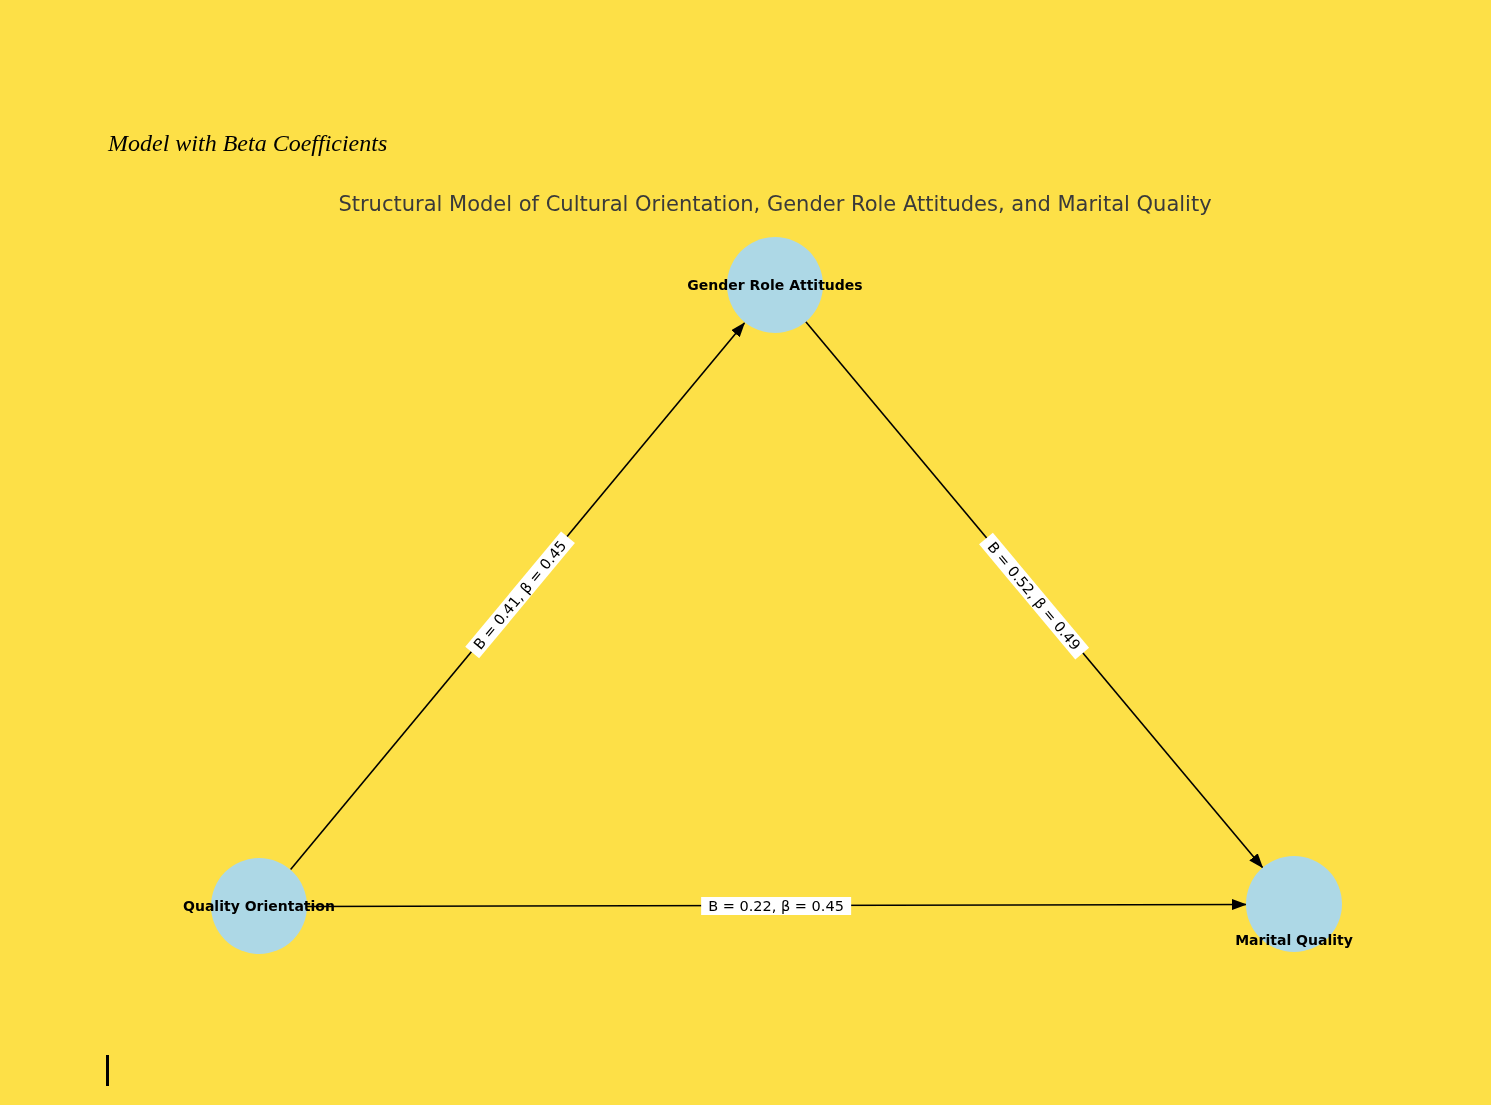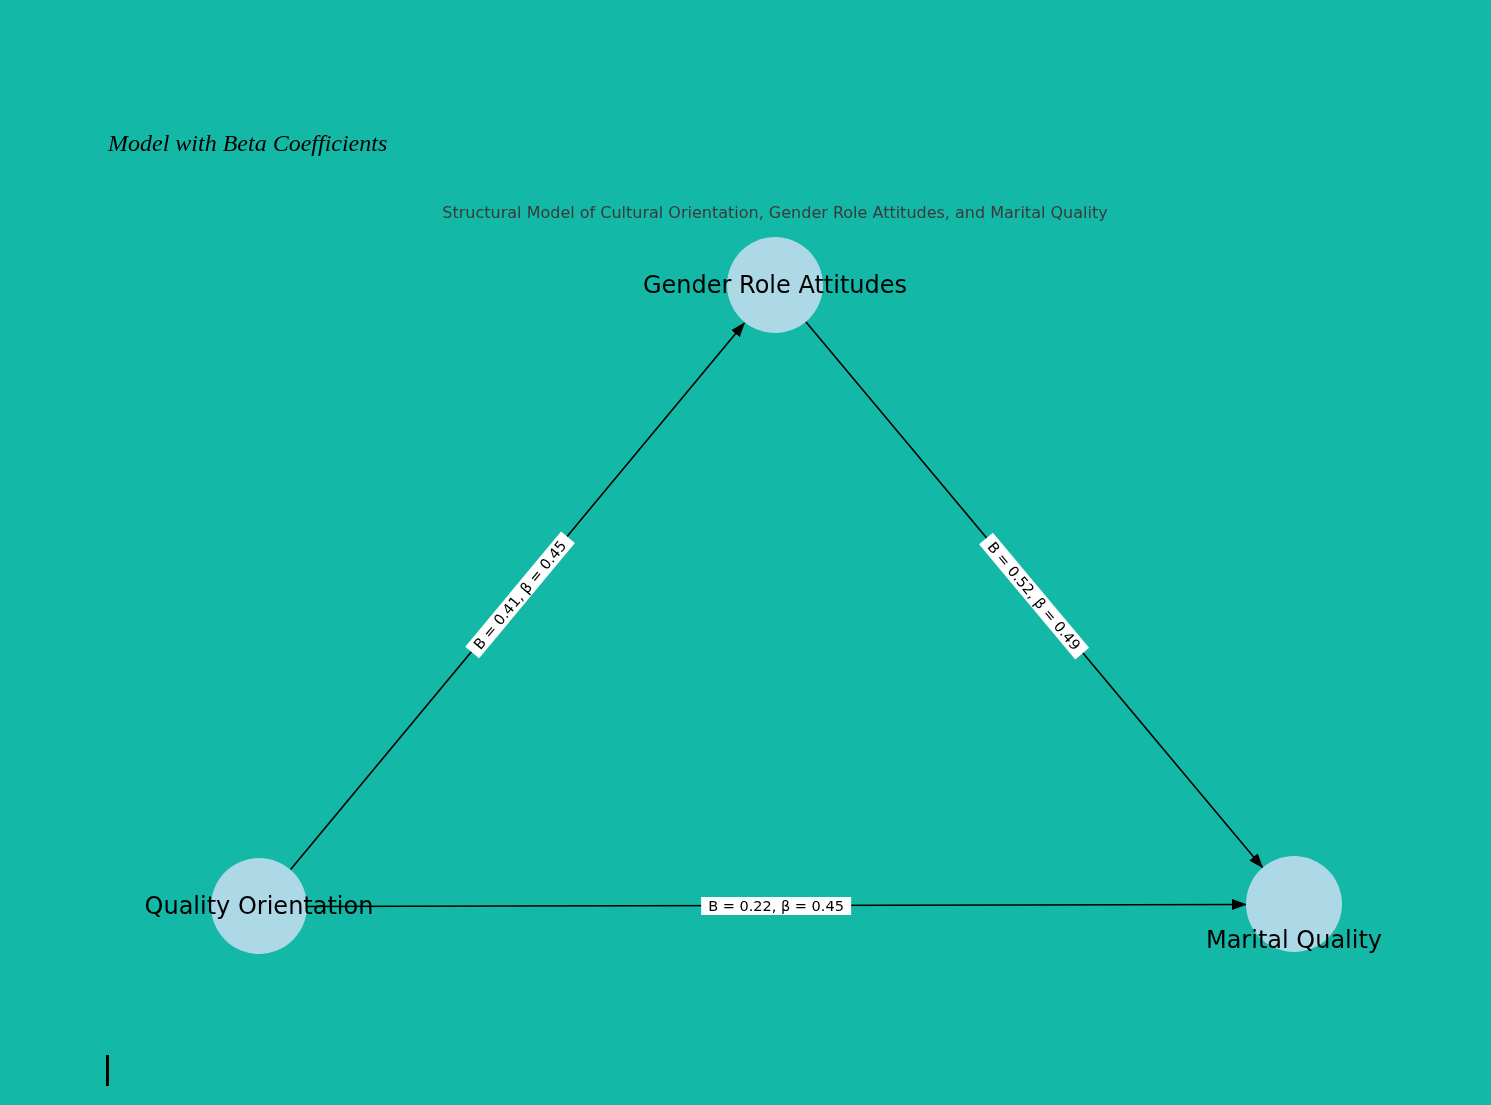--- a/index.html
+++ b/index.html
@@ -5,57 +5,57 @@
   html, body {
     margin: 0;
     padding: 0;
     background: #ffffff;
     font-family: "DejaVu Sans", "Liberation Sans", sans-serif;
   }
   #page {
     position: relative;
     width: 1491px;
     height: 1105px;
-    background: #14b8a6;
+    background: #fde047;
     overflow: hidden;
   }
   
   .doc-heading {
     position: absolute;
     left: 108px;
     top: 130px;
     font-family: "Liberation Serif", "DejaVu Serif", serif;
     font-style: italic;
     font-size: 24px;
     color: #000000;
     white-space: nowrap;
   }
   
   .fig-title {
     position: absolute;
     left: 775px;
-    top: 212px;
+    top: 204px;
     transform: translate(-50%, -50%);
-    font-size: 16px;
+    font-size: 21px;
     color: #3a3a3a;
     white-space: nowrap;
   }
   
   svg.diagram {
     position: absolute;
     left: 0;
     top: 0;
     z-index: 1;
   }
   
   .node-label {
     position: absolute;
     transform: translate(-50%, -50%);
-    font-size: 24px;
-    font-weight: normal;
+    font-size: 14px;
+    font-weight: bold;
     color: #000000;
     white-space: nowrap;
     z-index: 3;
   }
   .node-label.co { left: 259px; top: 906px; }
   .node-label.gra { left: 775px; top: 285px; }
   .node-label.mq { left: 1294px; top: 904px; margin-top: 36px; }
   
   .edge-label {
     position: absolute;

